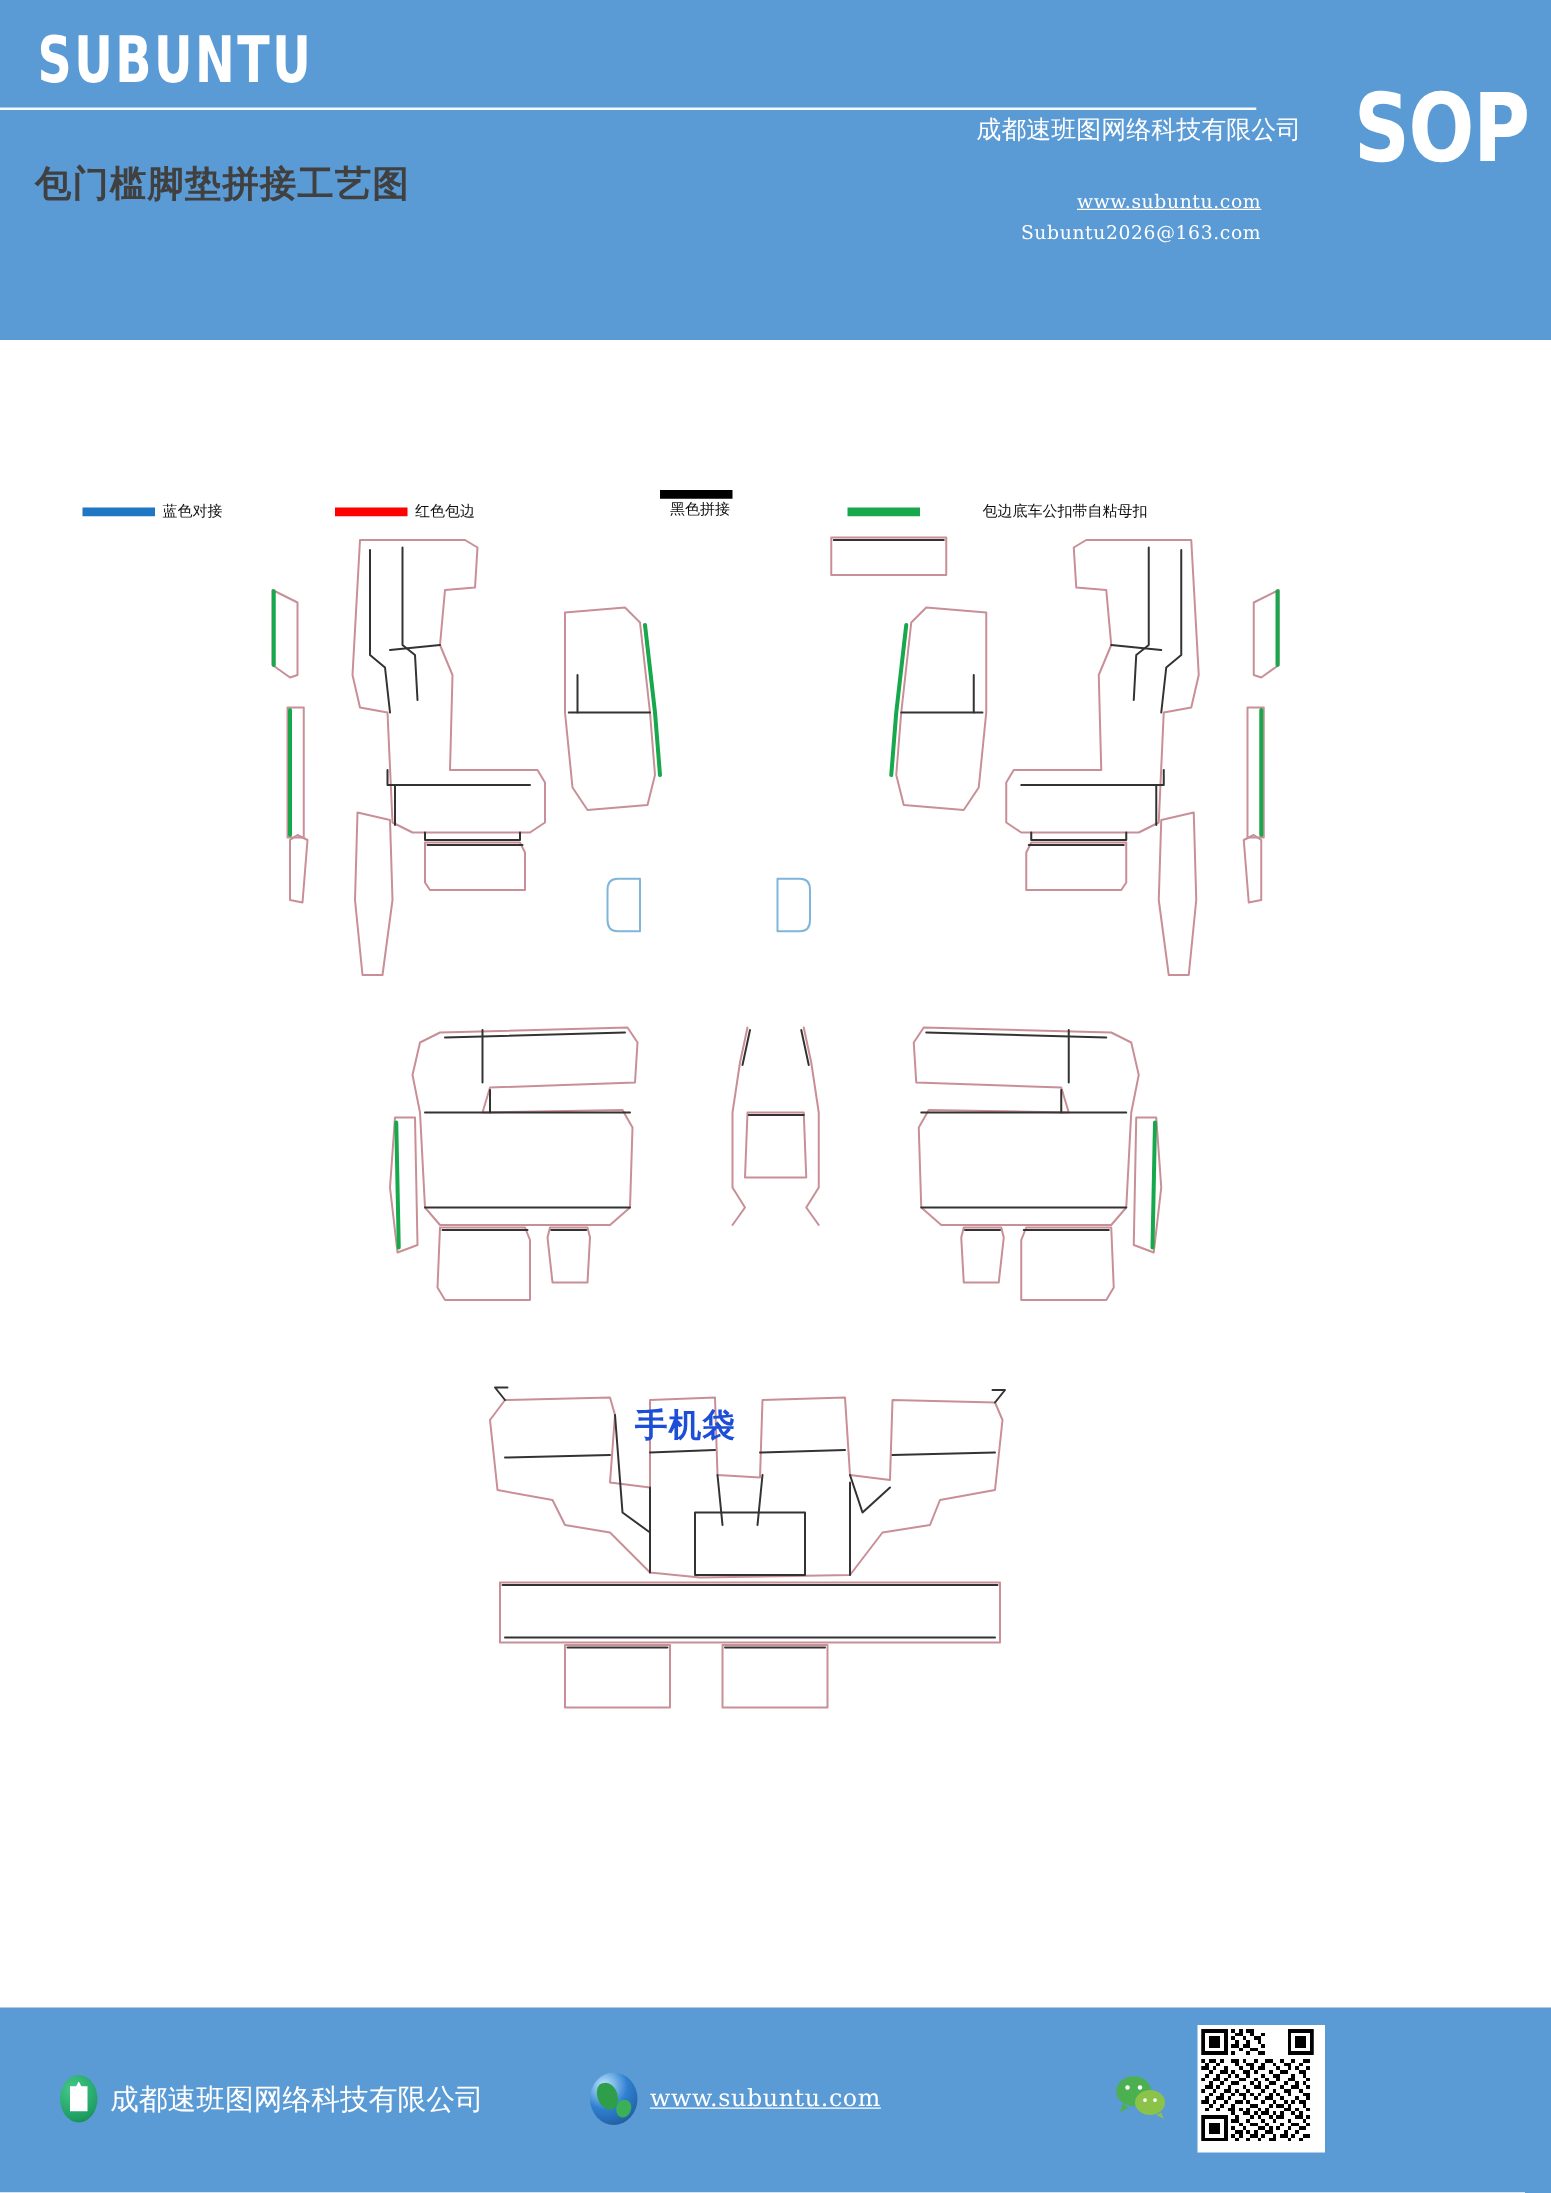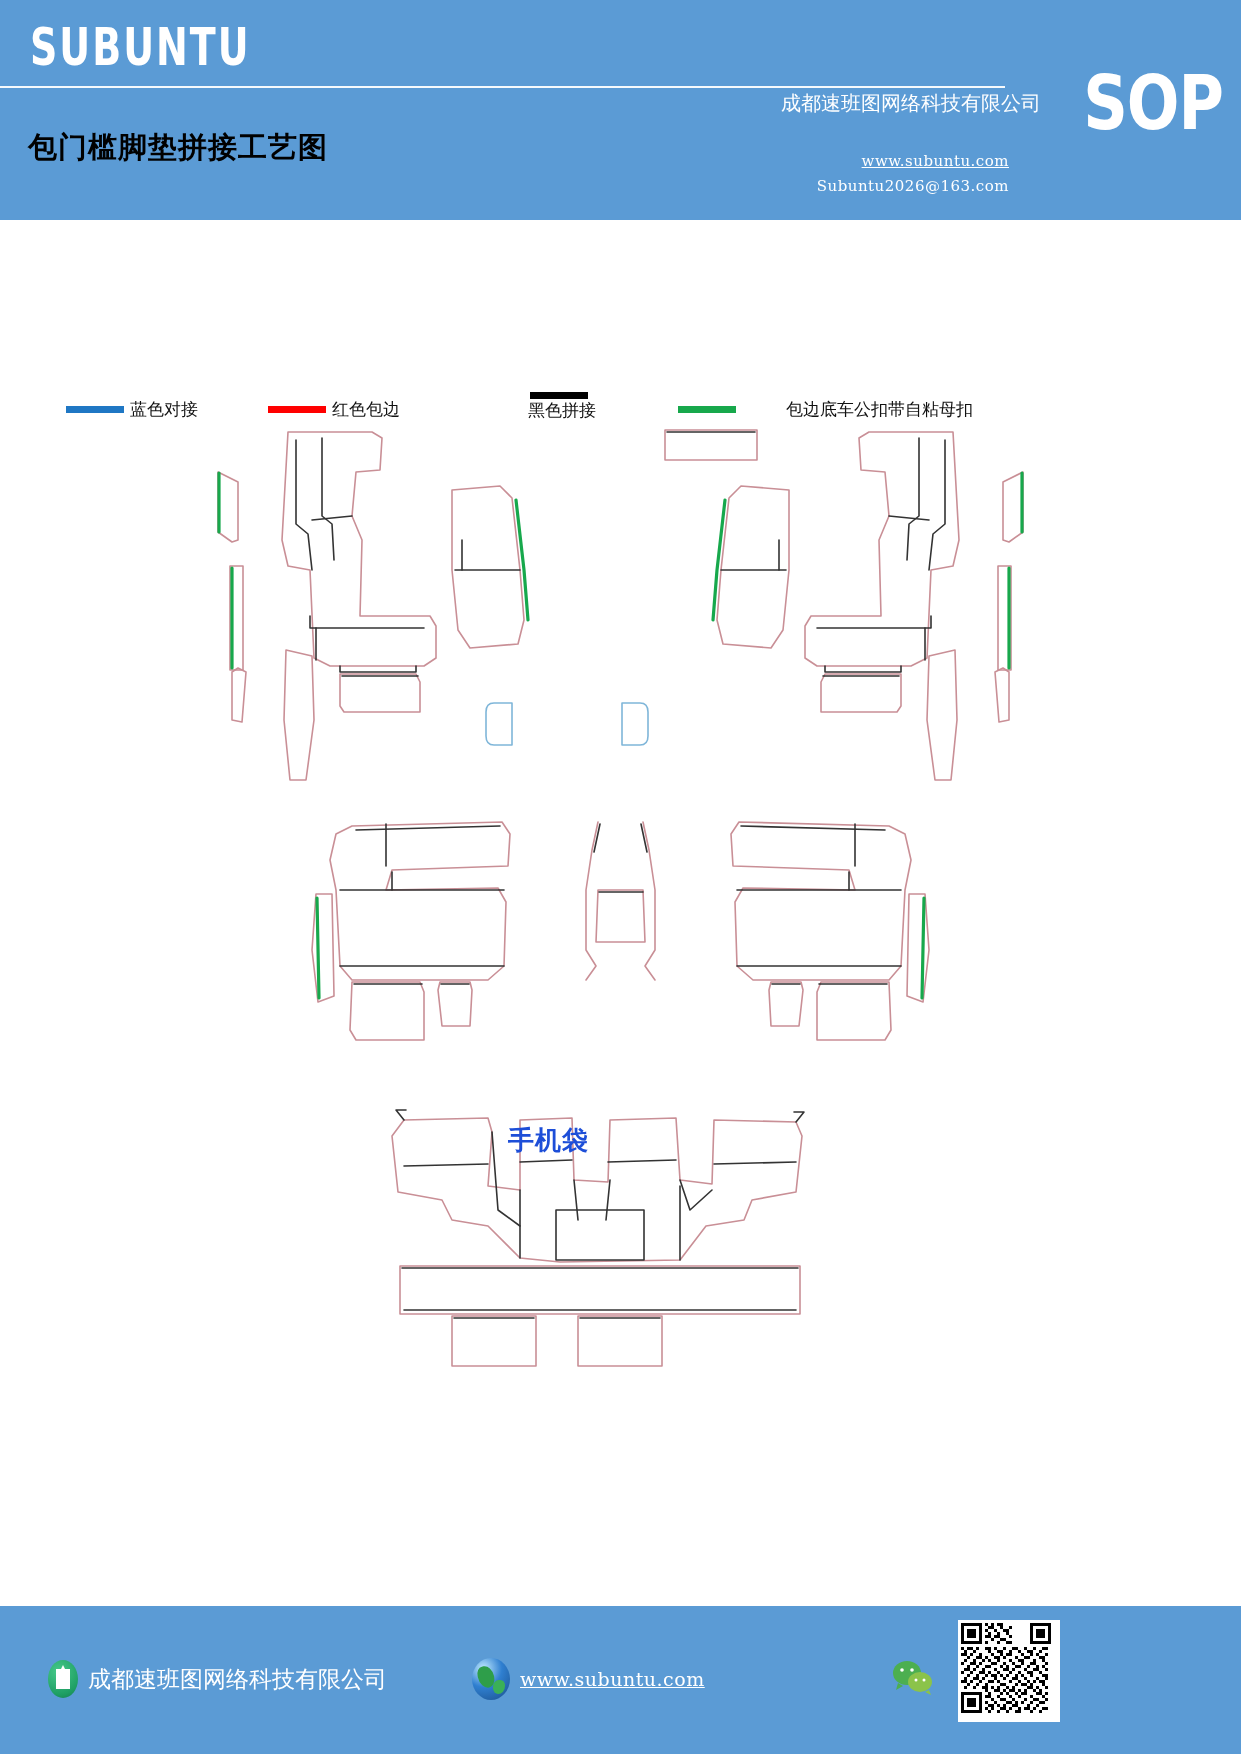--- a/index.html
+++ b/index.html
@@ -7,41 +7,41 @@
     width:1241px;height:1754px;
     background:#ffffff;
     font-family:"Liberation Sans", sans-serif;
     color:#1a1a1a;
     overflow:hidden;
     position:relative;
   }
 
   
   .header{
-    position:absolute;left:0;top:0;width:1241px;height:220px;
+    position:absolute;left:0;top:0;width:1241px;height:272px;
     background:#5b9bd5;
   }
   .brand{
     position:absolute;left:30px;top:18px;
     font-family:"DejaVu Sans", sans-serif;
     font-weight:bold;
     font-size:38px;
     letter-spacing:2px;
     color:#ffffff;
     transform:scaleY(1.35);
     transform-origin:left top;
   }
   .hrule{
     position:absolute;left:0px;top:86px;width:1005px;height:2px;
     background:#ffffff;opacity:.95;
   }
   .doc-title{
     position:absolute;left:28px;top:128px;
     font-family:"DejaVu Sans", sans-serif;
-    font-size:29px;font-weight:bold;color:#000000;
+    font-size:29px;font-weight:bold;color:#404040;
     letter-spacing:1px;
   }
   .sop{
     position:absolute;right:18px;top:58px;
     font-family:"DejaVu Sans", sans-serif;
     font-size:62px;font-weight:bold;color:#ffffff;
     letter-spacing:-1px;
     transform:scaleY(1.22);
     transform-origin:right top;
   }
@@ -94,21 +94,21 @@
     position:absolute;top:0;
     display:flex;align-items:center;
     height:34px;
     white-space:nowrap;
   }
   .swatch{
     display:inline-block;width:58px;height:7px;margin-right:6px;
   }
   .legend-label{
     font-family:"DejaVu Serif", serif;
-    font-size:17px;color:#111;
+    font-size:12px;color:#111;
   }
   #lg0{left:66px;}
   #lg1{left:268px;}
   #lg2{left:528px;flex-direction:column;}
   #lg3{left:678px;gap:44px;}
 
   
   .drawing{
     position:absolute;left:0;top:420px;width:1241px;height:1000px;
   }

